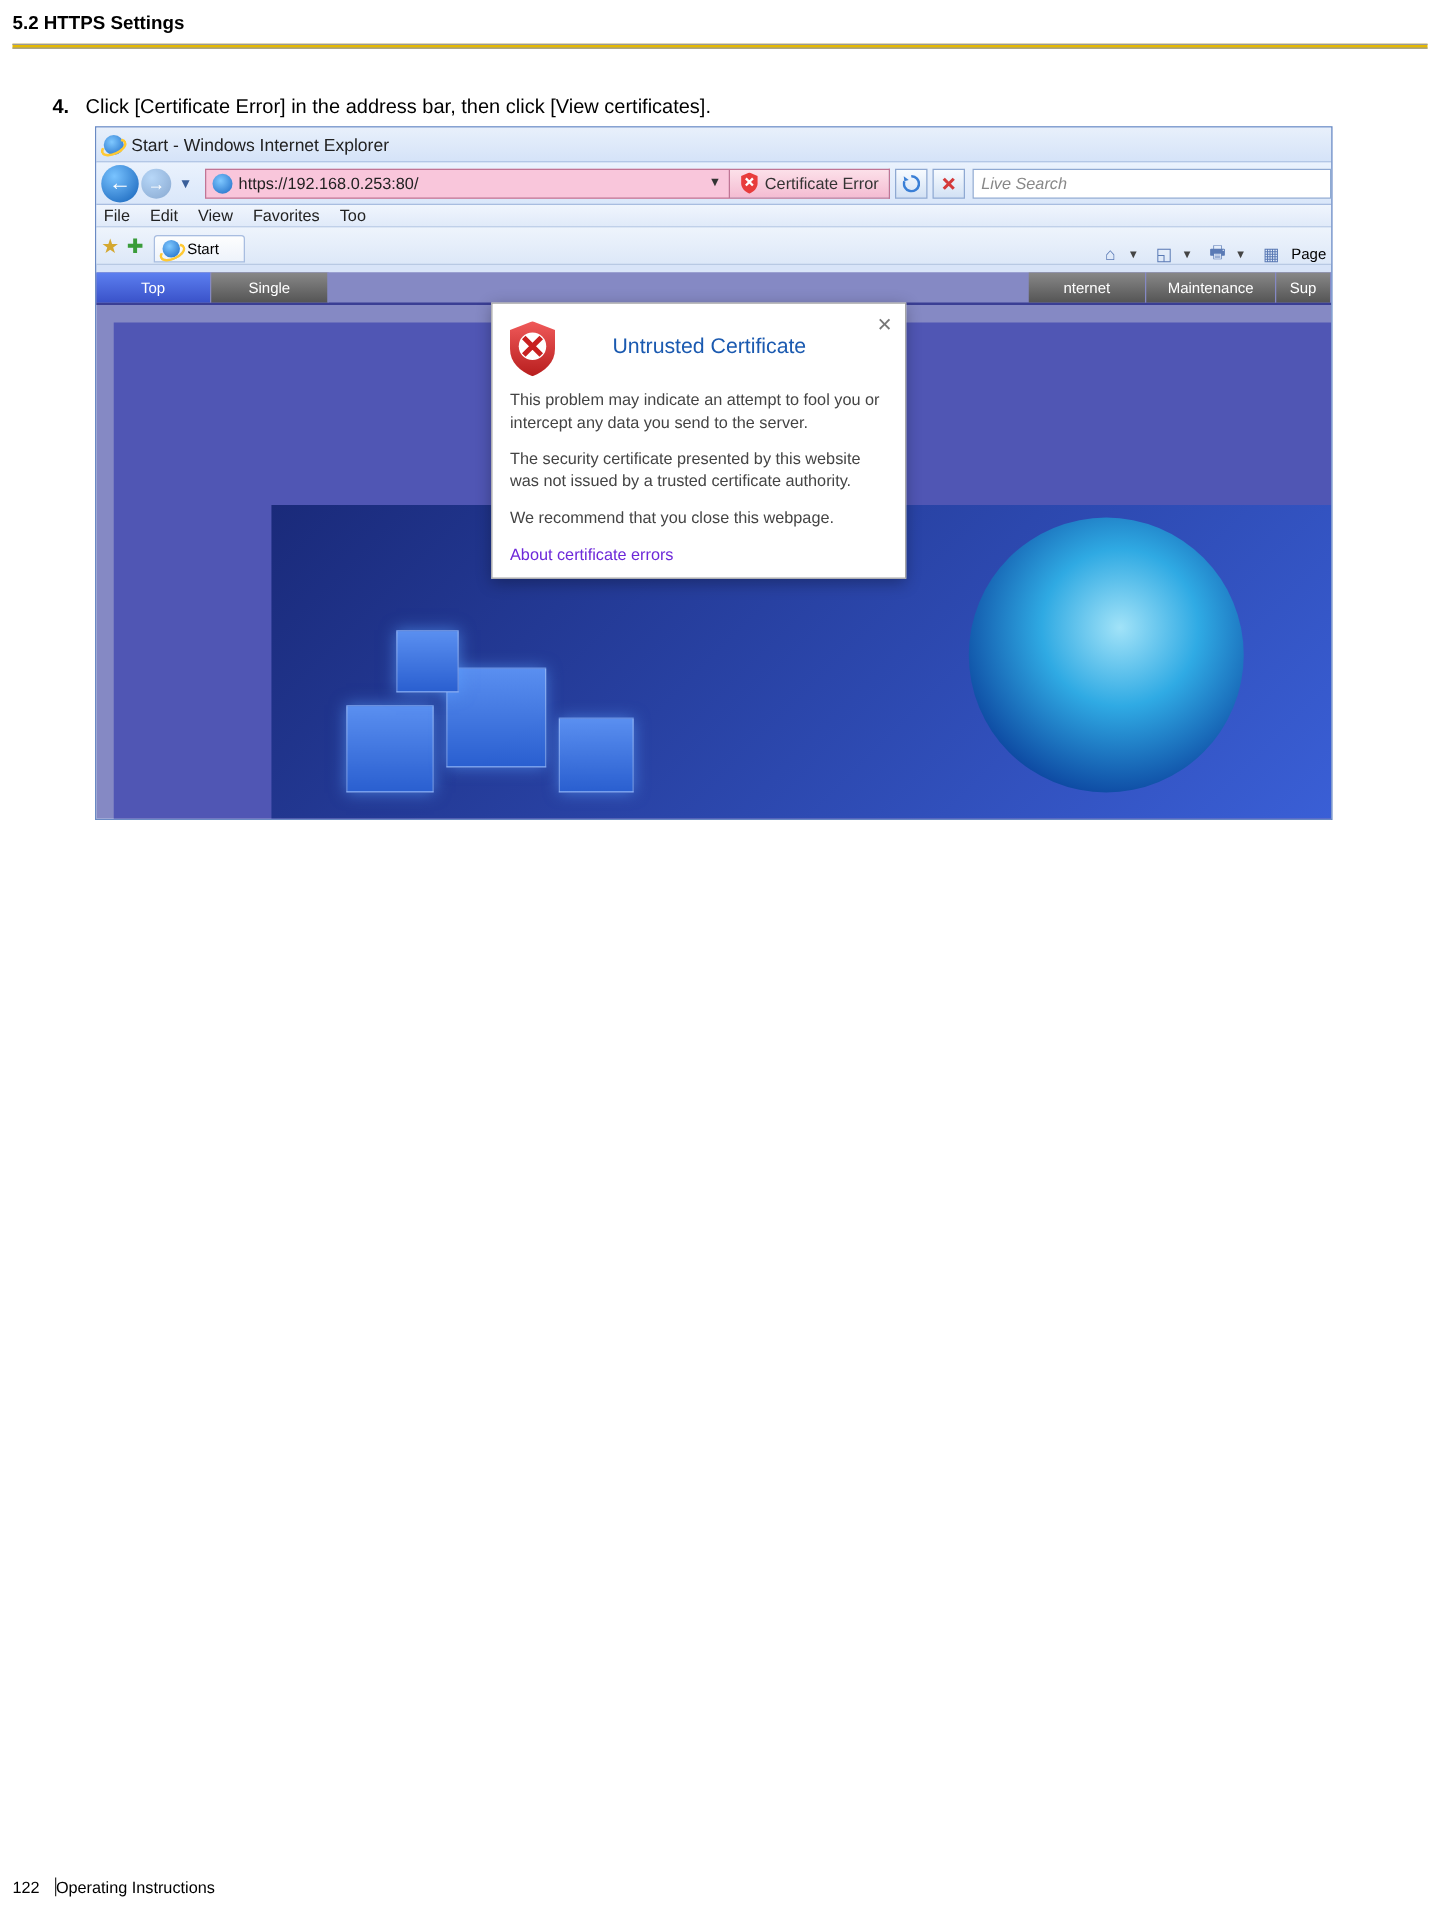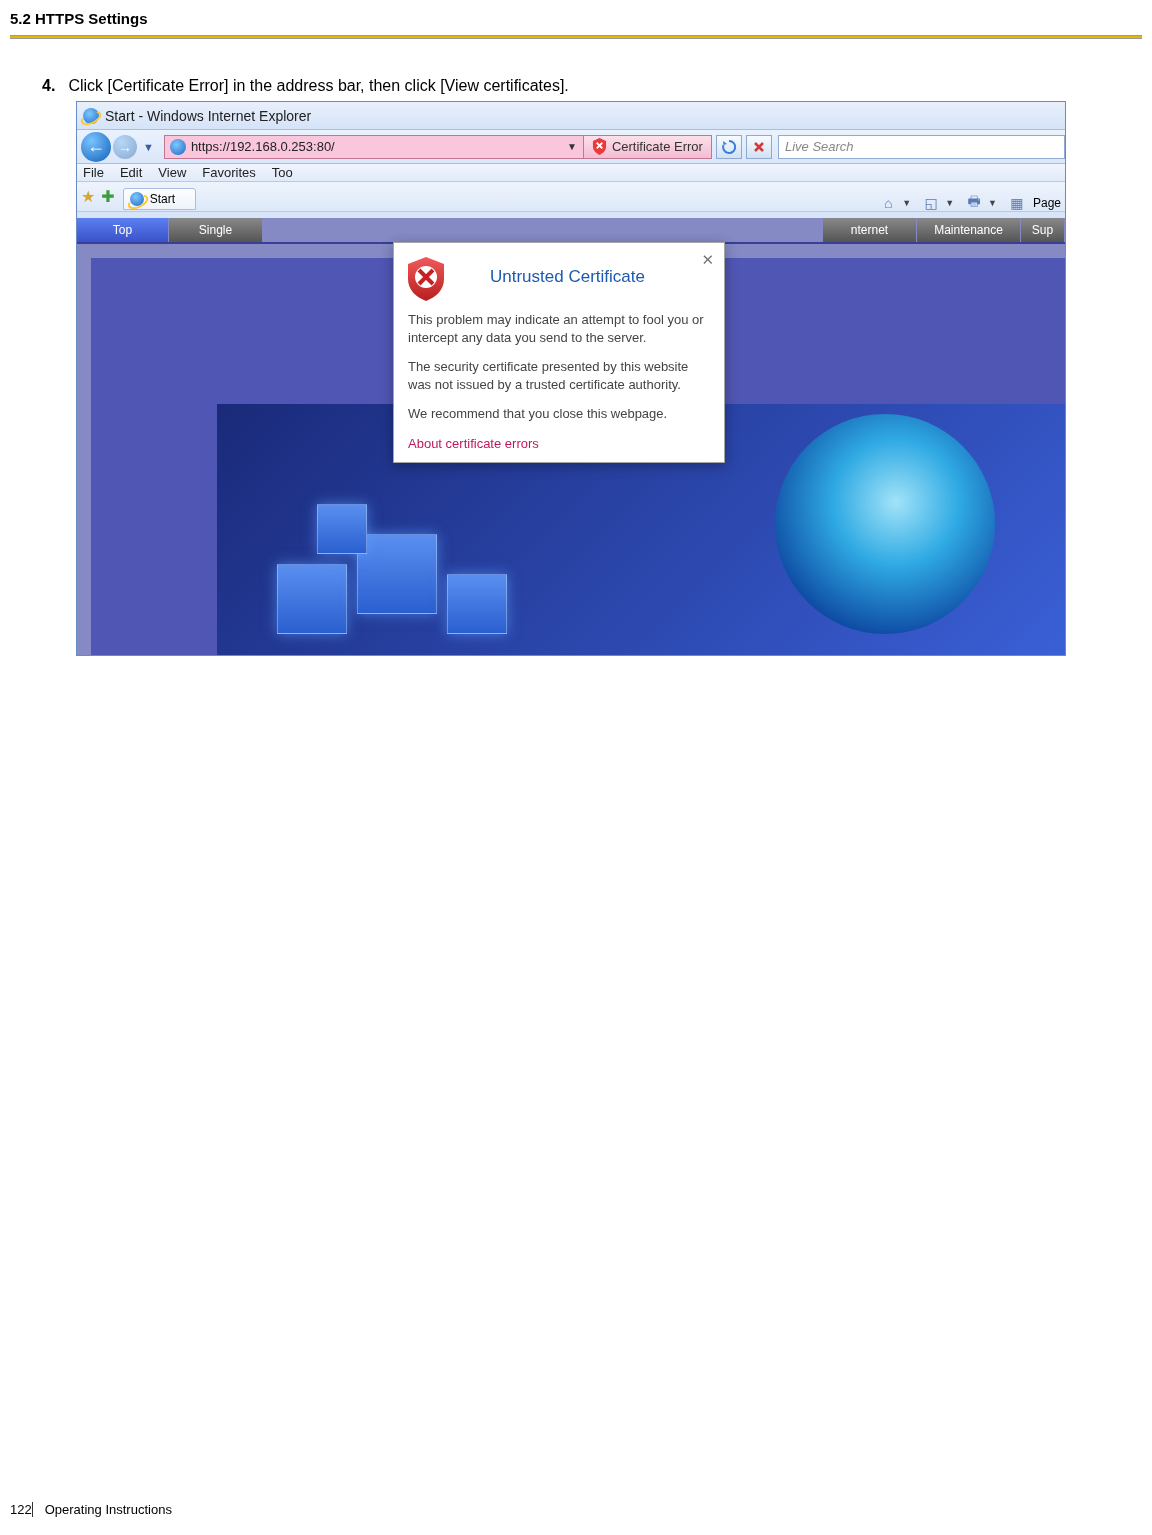--- a/index.html
+++ b/index.html
@@ -68,26 +68,26 @@
 .banner-squares { position: absolute; left: 60px; top: 100px; width: 300px; height: 140px; }
 .banner-sq { position: absolute; background: linear-gradient(#5a8ff0, #2a5fd0); border: 1px solid rgba(255,255,255,0.3); box-shadow: 0 0 12px rgba(90,160,255,0.6); }
 
 .popup { position: absolute; left: 316px; top: 140px; width: 332px; background: #fff; border: 1px solid #a5a5a5; box-shadow: 0 3px 12px rgba(0,0,0,0.3); }
 .popup-hd { display: flex; padding: 14px 12px 10px 12px; position: relative; gap: 34px; }
 .popup-close { position: absolute; right: 10px; top: 8px; color: #777; font-size: 15px; cursor: pointer; }
 .shield-big { width: 40px; height: 44px; margin-right: 10px; flex-shrink: 0; }
 .popup-title { font-size: 17px; color: #1b5ab0; padding-top: 10px; }
 .popup-body { padding: 0 14px 10px 14px; font-size: 13px; color: #444; line-height: 1.35; }
 .popup-body p { margin-bottom: 12px; }
-.popup-link { color: #be185d; font-size: 13px; margin-top: 4px; display: block; }
+.popup-link { color: #6d28d9; font-size: 13px; margin-top: 4px; display: block; }
 .popup-foot { background: linear-gradient(#f4f4f4, #e6e6e6); border-top: 1px solid #ccc; text-align: center; padding: 10px 0; }
 .popup-foot a { color: #1b5ab0; font-size: 14px; text-decoration: none; }
 
 .page-footer { position: absolute; bottom: 18px; left: 10px; font-size: 13px; display: flex; align-items: center; }
-.page-num { border-right: 1px solid #333; margin-right: 12px; }
+.page-num { padding-right: 12px; border-right: 1px solid #333; }
 </style>
 </head>
 <body>
 
 <div class="page-header">5.2 HTTPS Settings</div>
 <div class="yellow-rule"></div>
 
 <div class="step-wrap">
   <span class="step-num">4.</span>
   <span class="step-text">Click [Certificate Error] in the address bar, then click [View certificates].</span>

